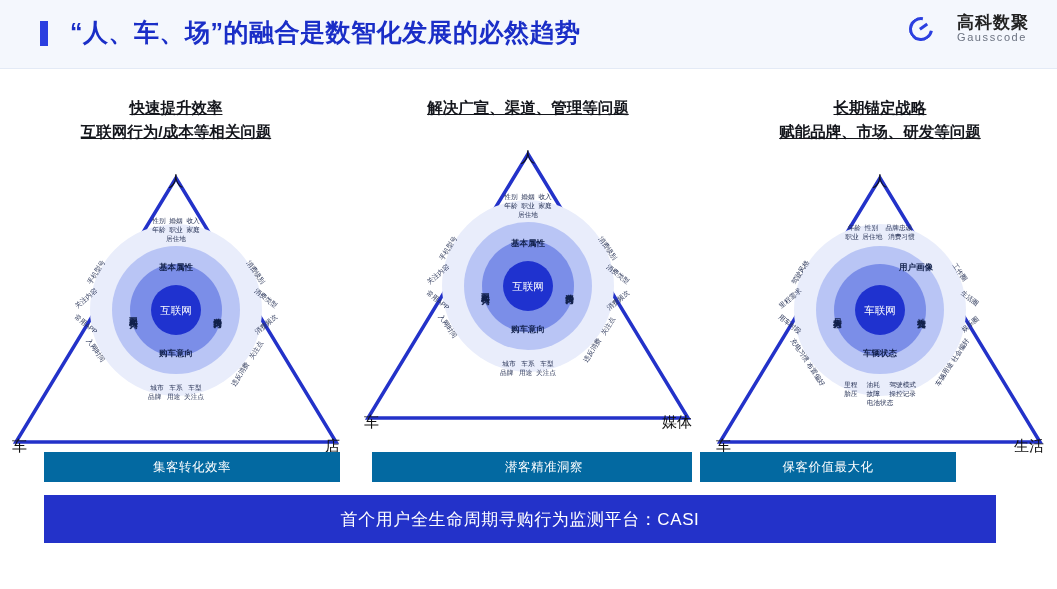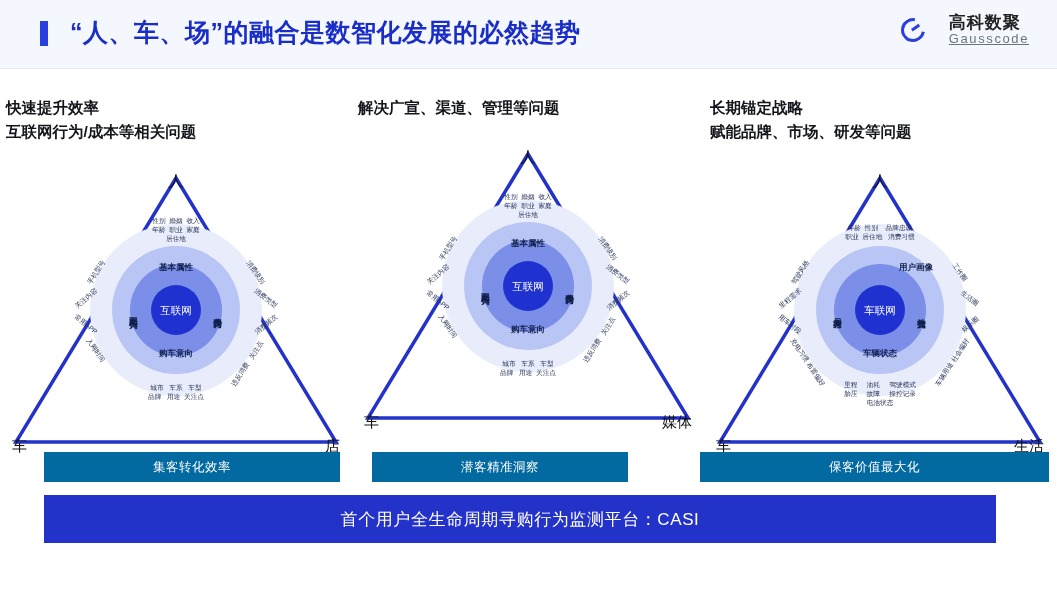--- a/index.html
+++ b/index.html
@@ -76,41 +76,42 @@
     background: #2b3fe0;
   }
   .brand-text { line-height: 1.05; }
   .brand-cn {
     font-size: 17px;
     font-weight: bold;
     color: #222;
     letter-spacing: 1px;
   }
   .brand-en {
-    font-size: 13px;
+    font-size: 11px;
     color: #6b7280;
     letter-spacing: 1.6px;
-    text-decoration: underline;
   }
 
   
   .col {
     position: absolute;
     top: 96px;
     width: 340px;
   }
   .col1 { left: 6px; }
   .col2 { left: 358px; }
   .col3 { left: 710px; }
 
   .col-head {
+    text-align: center;
     font-size: 15.5px;
     font-weight: bold;
     color: #14161c;
     line-height: 1.55;
+    text-decoration: underline;
   }
 
   
   .tri-wrap {
     position: relative;
     width: 340px;
     height: 300px;
     margin-top: 16px;
   }
   .tri-svg {
@@ -214,22 +215,22 @@
     height: 30px;
     background: #0369a1;
     color: #fff;
     font-size: 12.5px;
     display: flex;
     align-items: center;
     justify-content: center;
     letter-spacing: 0.5px;
   }
   .bar1 { left: 44px;  top: 452px; width: 296px; }
-  .bar2 { left: 372px; top: 452px; width: 256px; }
-  .bar3 { left: 700px; top: 452px; width: 349px; }
+  .bar2 { left: 372px; top: 452px; width: 296px; padding-left: 24px; }
+  .bar3 { left: 700px; top: 452px; width: 256px; }
   .bar-wide {
     position: absolute;
     left: 44px;
     top: 495px;
     width: 952px;
     height: 48px;
     background: #2332c9;
     color: #fff;
     font-size: 17px;
     display: flex;

